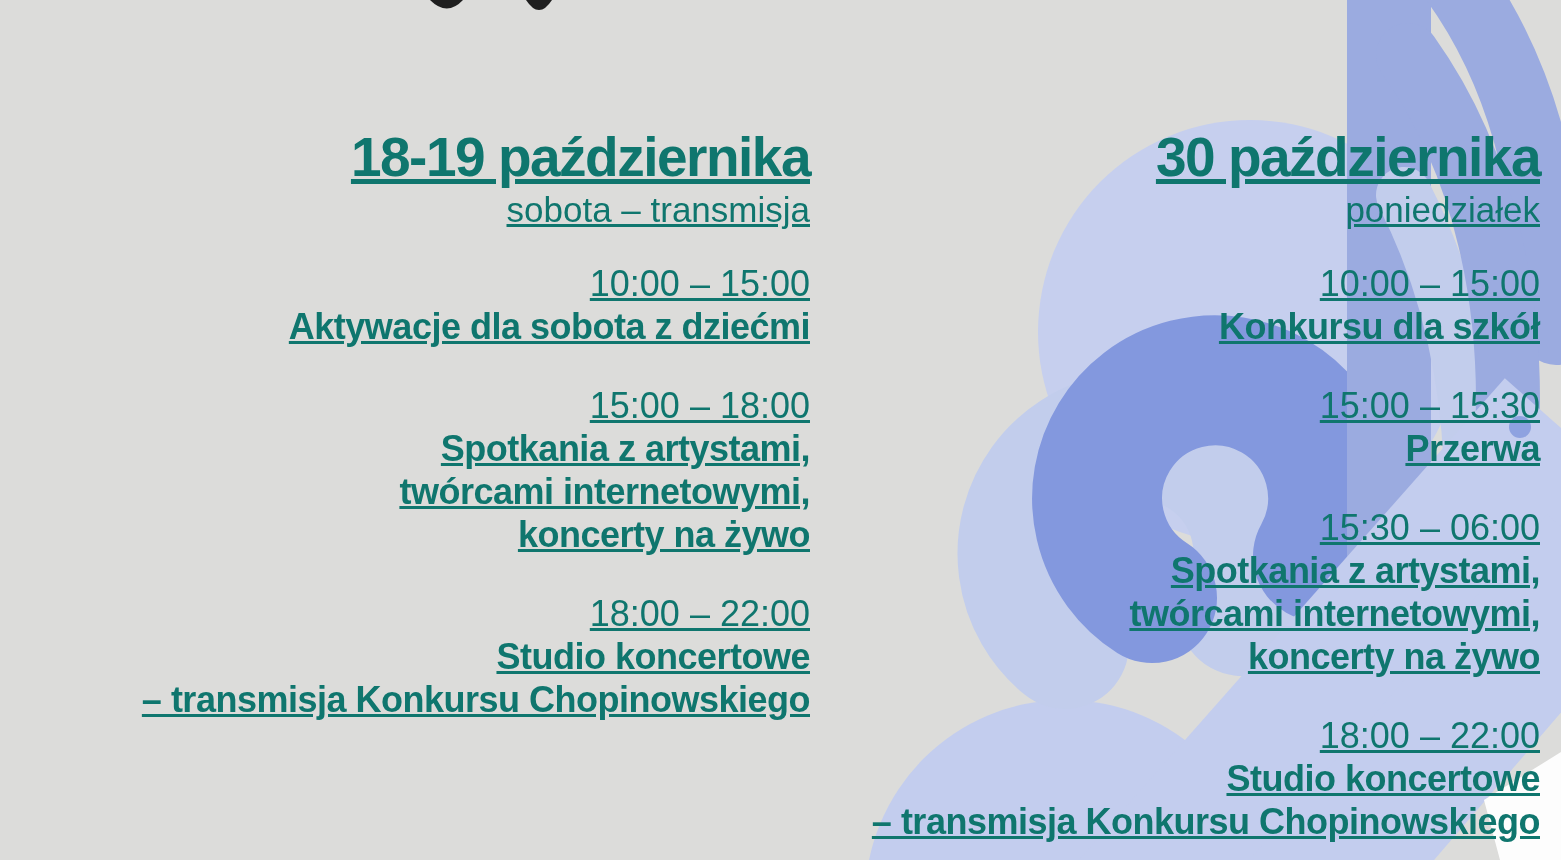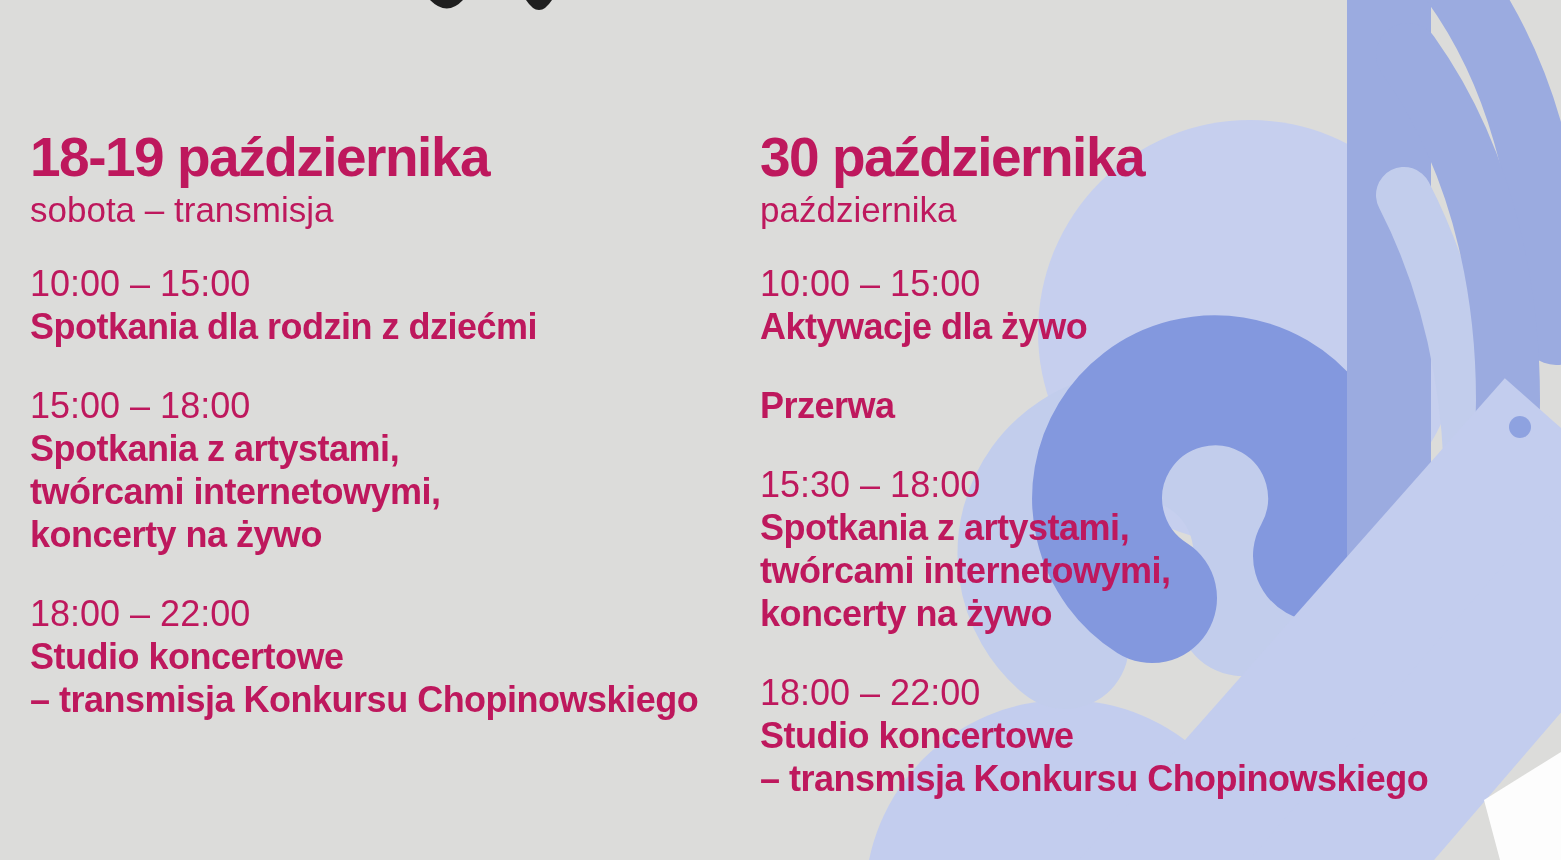--- a/index.html
+++ b/index.html
@@ -18,22 +18,23 @@
   }
   .decor {
     position: absolute;
     inset: 0;
     z-index: 0;
   }
   .col {
     position: absolute;
     top: 126px;
     z-index: 2;
-    text-align: left;
-    color: #be185d;
+    text-align: right;
+    color: #0f766e;
+    text-decoration: underline;
   }
   .col-left  { left: 30px;  width: 780px; }
   .col-right { left: 760px; width: 780px; }
   .col-title {
     font-size: 55px;
     font-weight: 700;
     line-height: 62px;
     letter-spacing: -1.5px;
   }
   .col-subtitle {
@@ -88,52 +89,53 @@
     <path d="M 430 0 Q 447 17 463 0 Z" fill="#1f1f1f"></path>
     <path d="M 526 0 Q 539 20 552 0 Z" fill="#1f1f1f"></path>
   </svg>
 
   <div class="col col-left">
     <div class="col-title">18-19 października</div>
     <div class="col-subtitle">sobota – transmisja</div>
 
     <div class="event">
       <div class="event-time">10:00 – 15:00</div>
-      <div class="event-line">Spotkania dla rodzin z dziećmi</div>
+      <div class="event-line">Aktywacje dla sobota z dziećmi</div>
     </div>
 
     <div class="event">
       <div class="event-time">15:00 – 18:00</div>
       <div class="event-line">Spotkania z artystami,</div>
       <div class="event-line">twórcami internetowymi,</div>
       <div class="event-line">koncerty na żywo</div>
     </div>
 
     <div class="event">
       <div class="event-time">18:00 – 22:00</div>
       <div class="event-line">Studio koncertowe</div>
       <div class="event-line">– transmisja Konkursu Chopinowskiego</div>
     </div>
   </div>
 
   <div class="col col-right">
     <div class="col-title">30 października</div>
-    <div class="col-subtitle">października</div>
+    <div class="col-subtitle">poniedziałek</div>
 
     <div class="event">
       <div class="event-time">10:00 – 15:00</div>
-      <div class="event-line">Aktywacje dla żywo</div>
+      <div class="event-line">Konkursu dla szkół</div>
     </div>
 
     <div class="event">
+      <div class="event-time">15:00 – 15:30</div>
       <div class="event-line">Przerwa</div>
     </div>
 
     <div class="event">
-      <div class="event-time">15:30 – 18:00</div>
+      <div class="event-time">15:30 – 06:00</div>
       <div class="event-line">Spotkania z artystami,</div>
       <div class="event-line">twórcami internetowymi,</div>
       <div class="event-line">koncerty na żywo</div>
     </div>
 
     <div class="event">
       <div class="event-time">18:00 – 22:00</div>
       <div class="event-line">Studio koncertowe</div>
       <div class="event-line">– transmisja Konkursu Chopinowskiego</div>
     </div>

